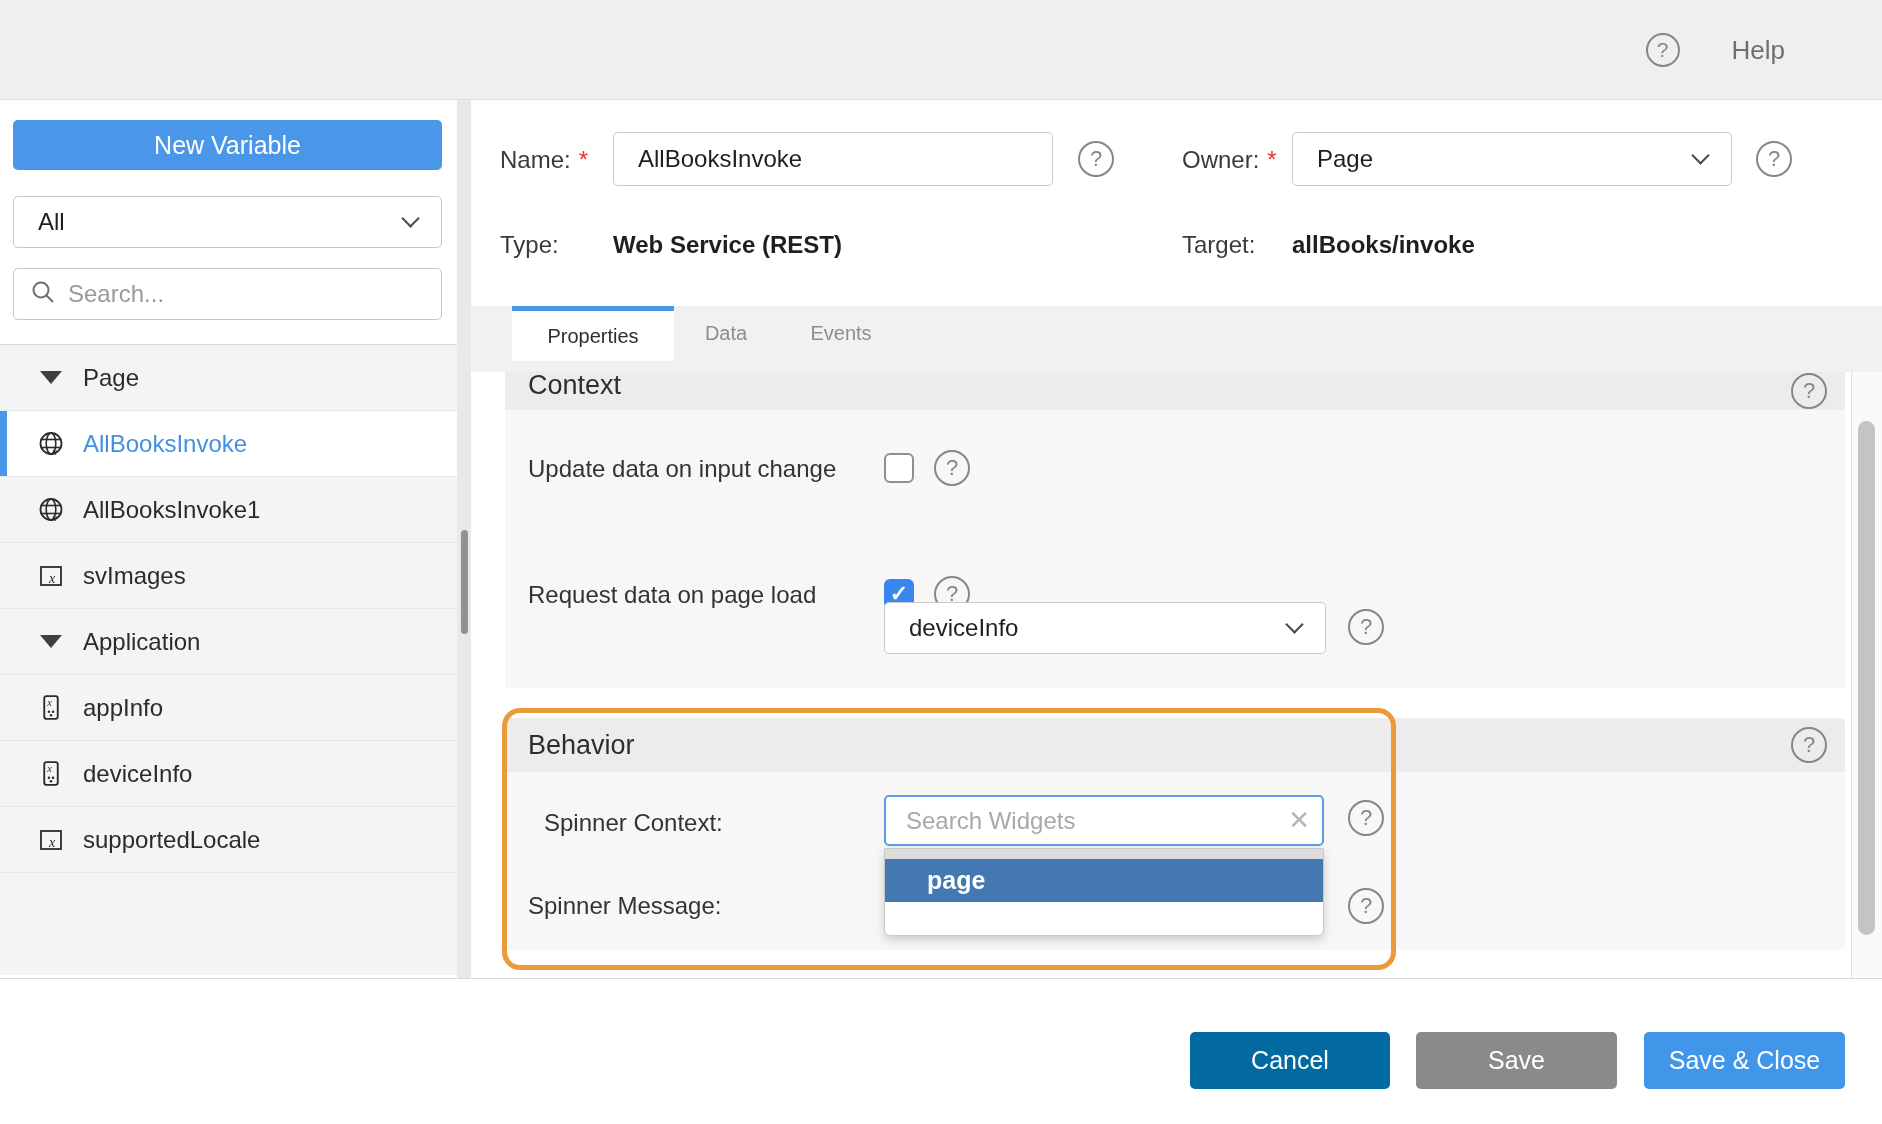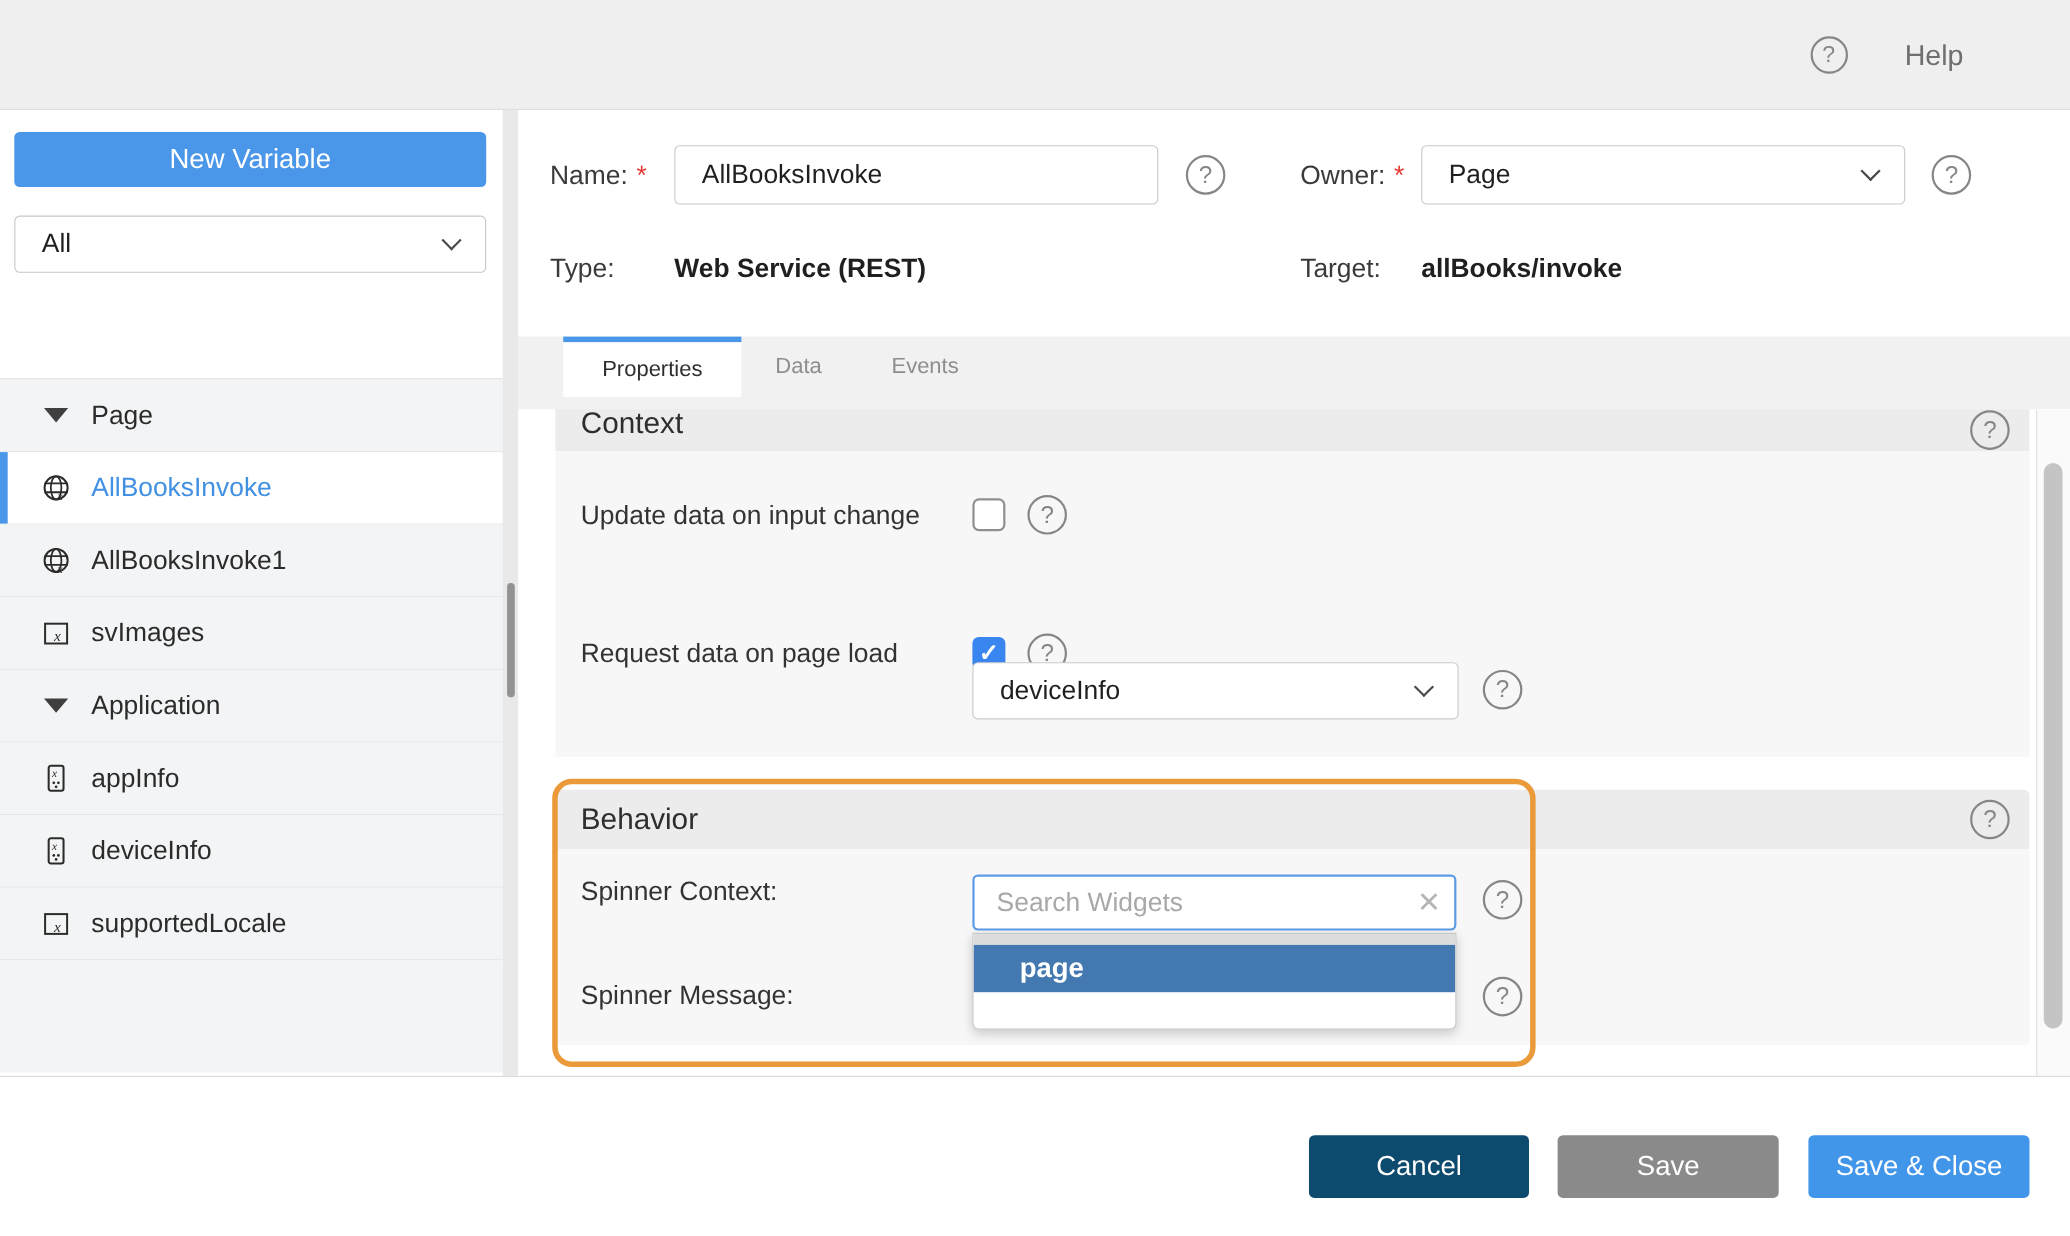--- a/index.html
+++ b/index.html
@@ -118,21 +118,21 @@
   #main-scroll-thumb { position:absolute; left:1858px; top:421px; width:17px; height:514px;
     background:#c4c4c4; border-radius:9px; }
 
   #bottom-divider { position:absolute; left:0; top:978px; width:1882px; height:1px;
     background:#d9d9d9; }
 
   
   .footer-btn { position:absolute; top:1032px; height:57px; border:none; border-radius:5px;
     color:#fff; font-size:25px; font-weight:500; display:flex; align-items:center;
     justify-content:center; cursor:pointer; font-family:"Liberation Sans", sans-serif; }
-  #cancel-btn { left:1190px; width:200px; background:#0c4a6e; }
+  #cancel-btn { left:1190px; width:200px; background:#0369a1; }
   #save-btn { left:1416px; width:201px; background:#8a8a8a; }
   #save-close-btn { left:1644px; width:201px; background:#4196ea; }
 </style>
 </head>
 <body>
 
 <div id="header">
   <div id="help">
     <span class="qicon small">?</span>
     <span class="help-label">Help</span>
@@ -140,20 +140,29 @@
 </div>
 
 <div id="sidebar">
   <div id="new-variable-btn">New Variable</div>
 
   <div class="side-box" id="filter-select">
     <span>All</span>
     <span class="chev"></span>
   </div>
 
+  <div class="side-box" id="search-box">
+    <span>
+      <svg width="26" height="26" viewBox="0 0 26 26">
+          <circle cx="11" cy="11" r="7.5" fill="none" stroke="#6e6e6e" stroke-width="2"></circle>
+          <line x1="16.5" y1="16.5" x2="23" y2="23" stroke="#6e6e6e" stroke-width="2"></line>
+        </svg>
+    </span>
+    <input placeholder="Search..." style="">
+  </div>
 
   <div id="tree">
     <div class="tree-row group">
       <span class="tree-icon">
           <span class="tri-down"></span>
         </span>
       <span class="row-label">Page</span>
     </div>
     <div class="tree-row selected">
       <span class="tree-icon">
@@ -286,21 +295,21 @@
   </div>
   <span class="qicon" style="position:absolute; left:843px; top:199px;">?</span>
 </div>
 
 <div class="section-bar" style="top:718px; height:54px; border-radius:5px 5px 0 0;">
   <div class="section-title" style="top:0; height:54px; line-height:54px;">Behavior</div>
 </div>
 <span class="abs qicon" style="left:1791px; top:727px;">?</span>
 
 <div class="section-body" style="top:772px; height:178px; border-radius:0 0 5px 5px;">
-  <div class="prop-label" style="top:14px;">Spinner Context:</div>
+  <div class="prop-label" style="top:26px;margin-left:16px;">Spinner Context:</div>
   <div id="spinner-context-input">
     <input placeholder="Search Widgets" style="">
     <span class="clear-x">✕</span>
   </div>
   <span class="qicon" style="position:absolute; left:843px; top:28px;">?</span>
 
   <div class="prop-label" style="top:109px;">Spinner Message:</div>
   <span class="qicon" style="position:absolute; left:843px; top:116px;">?</span>
 </div>
 

